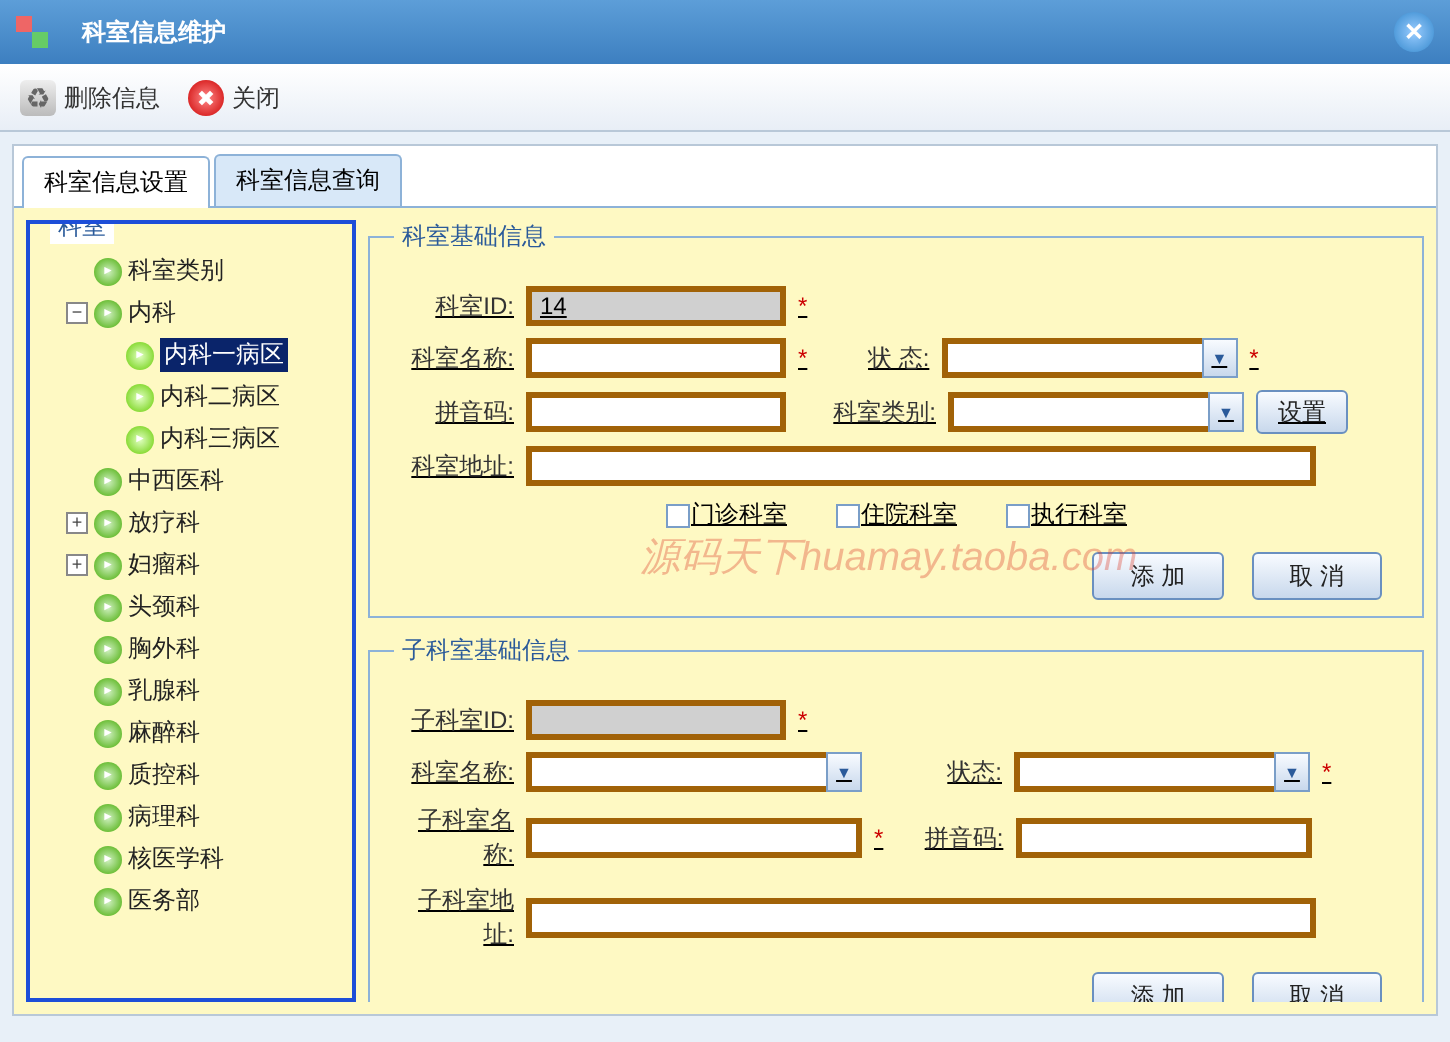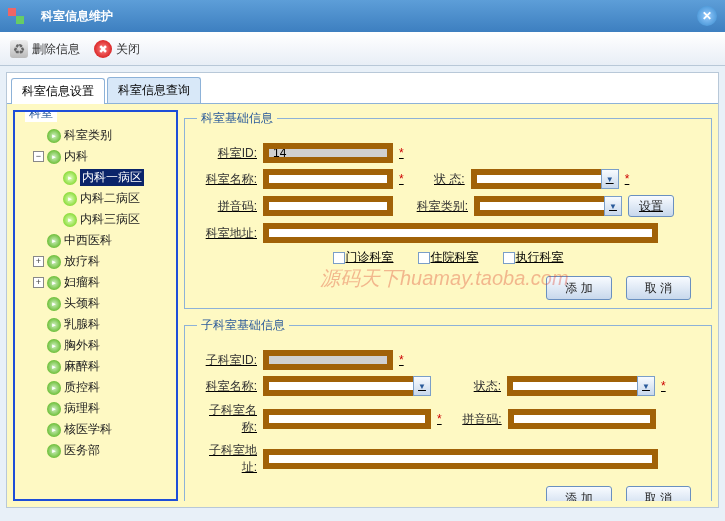--- a/index.html
+++ b/index.html
@@ -35,21 +35,21 @@
 .node-ico.sub { background: radial-gradient(#e0ffc0,#6c0); }
 .indent1 { padding-left: 14px; } .indent2 { padding-left: 30px; }
 .selected .lbl { background: #0a246a; color: #fff; padding: 0 2px; }
 .lbl { color: #222; }
 
 .forms { flex: 1; margin: 6px 6px 6px 3px; display: flex; flex-direction: column; gap: 8px; overflow: auto; }
 fieldset { border: 1px solid #8db2d8; padding: 10px 12px 8px; }
 legend { color: #2a5a9a; padding: 0 4px; }
 .row { display: flex; align-items: center; gap: 6px; margin: 6px 0; text-decoration: underline; }
 .flabel { width: 60px; text-align: right; color: #333; }
-.input { height: 20px; border: 6px solid #a16207; background: #fff; padding: 0 4px; }
+.input { height: 20px; border: 3px solid #a16207; background: #fff; padding: 0 4px; }
 .readonly { background: #d0d0d0; }
 .req { color: #c00; }
 .combo { display: flex; }
 .combo .input { border-right: none; }
 .combo-btn { width: 18px; height: 20px; border: 1px solid #7a9ec8; background: linear-gradient(#f8fbff,#c8d8ec); display: inline-flex; align-items: center; justify-content: center; cursor: pointer; font-size: 8px; color: #2a5a9a; }
 .btn { height: 24px; padding: 0 18px; border: 1px solid #6a90c0; background: linear-gradient(#f8fbff,#c8d8ec); cursor: pointer; border-radius: 3px; color: #222; }
 .btn-row { display: flex; justify-content: flex-end; gap: 14px; padding: 4px 8px 0; }
 .chk { display: flex; align-items: center; gap: 1px; }
 .chk-box { width: 12px; height: 12px; border: 1px solid #7a9ec8; background: #fff; display: inline-block; }
 
@@ -127,26 +127,26 @@
             <span class="lbl">妇瘤科</span>
           </div>
           <div class="tree-node indent1">
             <span class="toggle-spacer"></span>
             <span class="node-ico"></span>
             <span class="lbl">头颈科</span>
           </div>
           <div class="tree-node indent1">
             <span class="toggle-spacer"></span>
             <span class="node-ico"></span>
+            <span class="lbl">胸外科</span>
+          </div>
+          <div class="tree-node indent1">
+            <span class="toggle-spacer"></span>
+            <span class="node-ico"></span>
             <span class="lbl">乳腺科</span>
-          </div>
-          <div class="tree-node indent1">
-            <span class="toggle-spacer"></span>
-            <span class="node-ico"></span>
-            <span class="lbl">胸外科</span>
           </div>
           <div class="tree-node indent1">
             <span class="toggle-spacer"></span>
             <span class="node-ico"></span>
             <span class="lbl">麻醉科</span>
           </div>
           <div class="tree-node indent1">
             <span class="toggle-spacer"></span>
             <span class="node-ico"></span>
             <span class="lbl">质控科</span>

